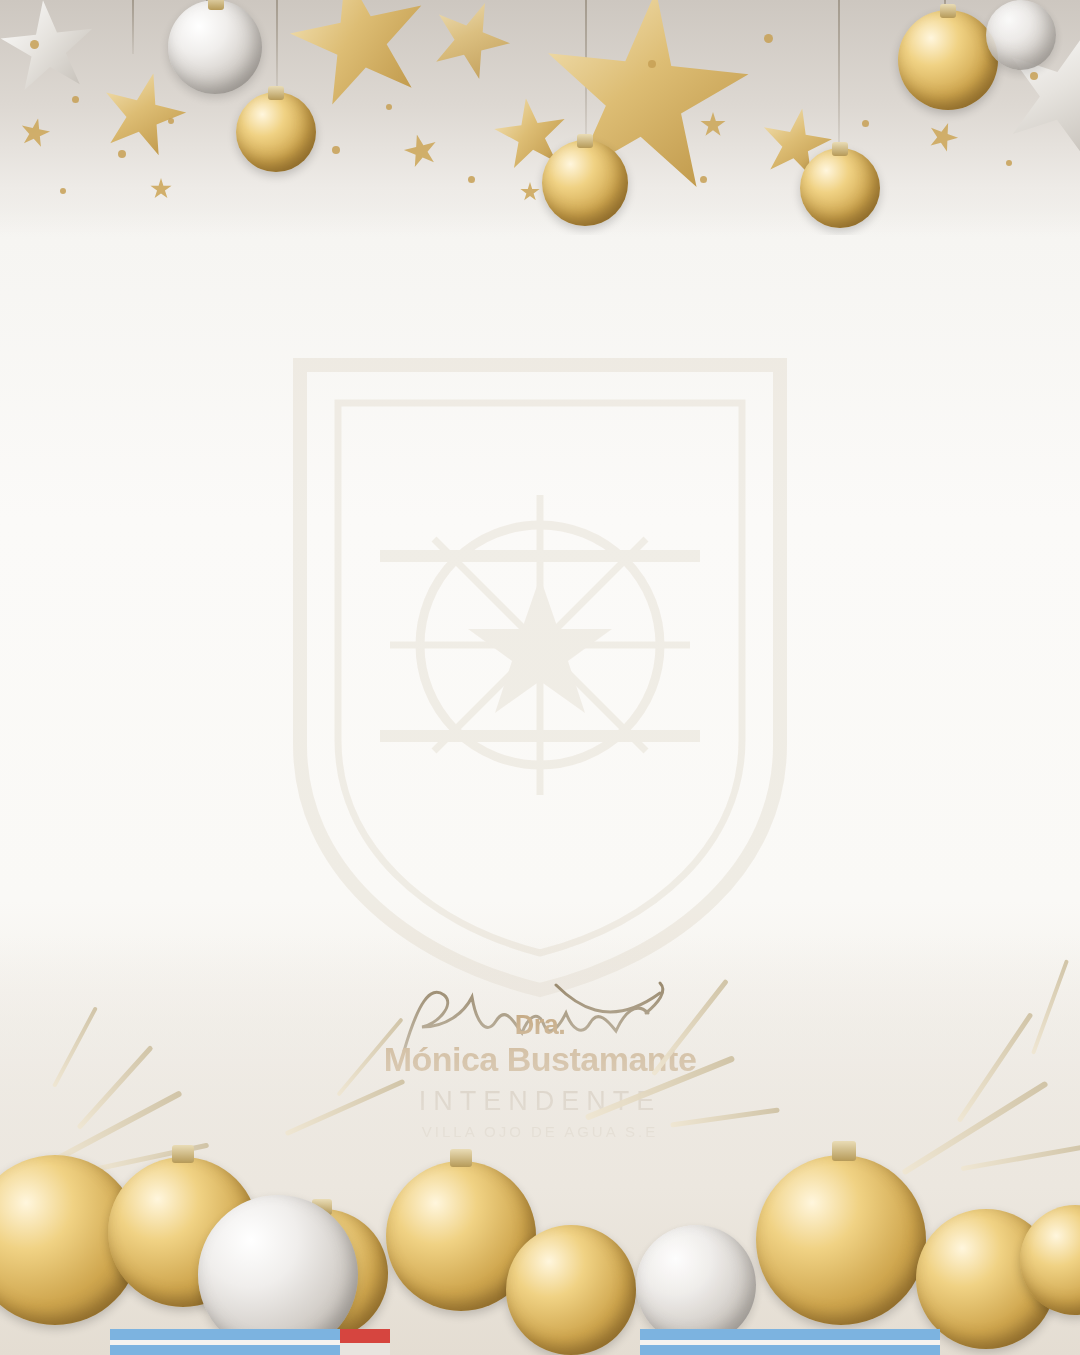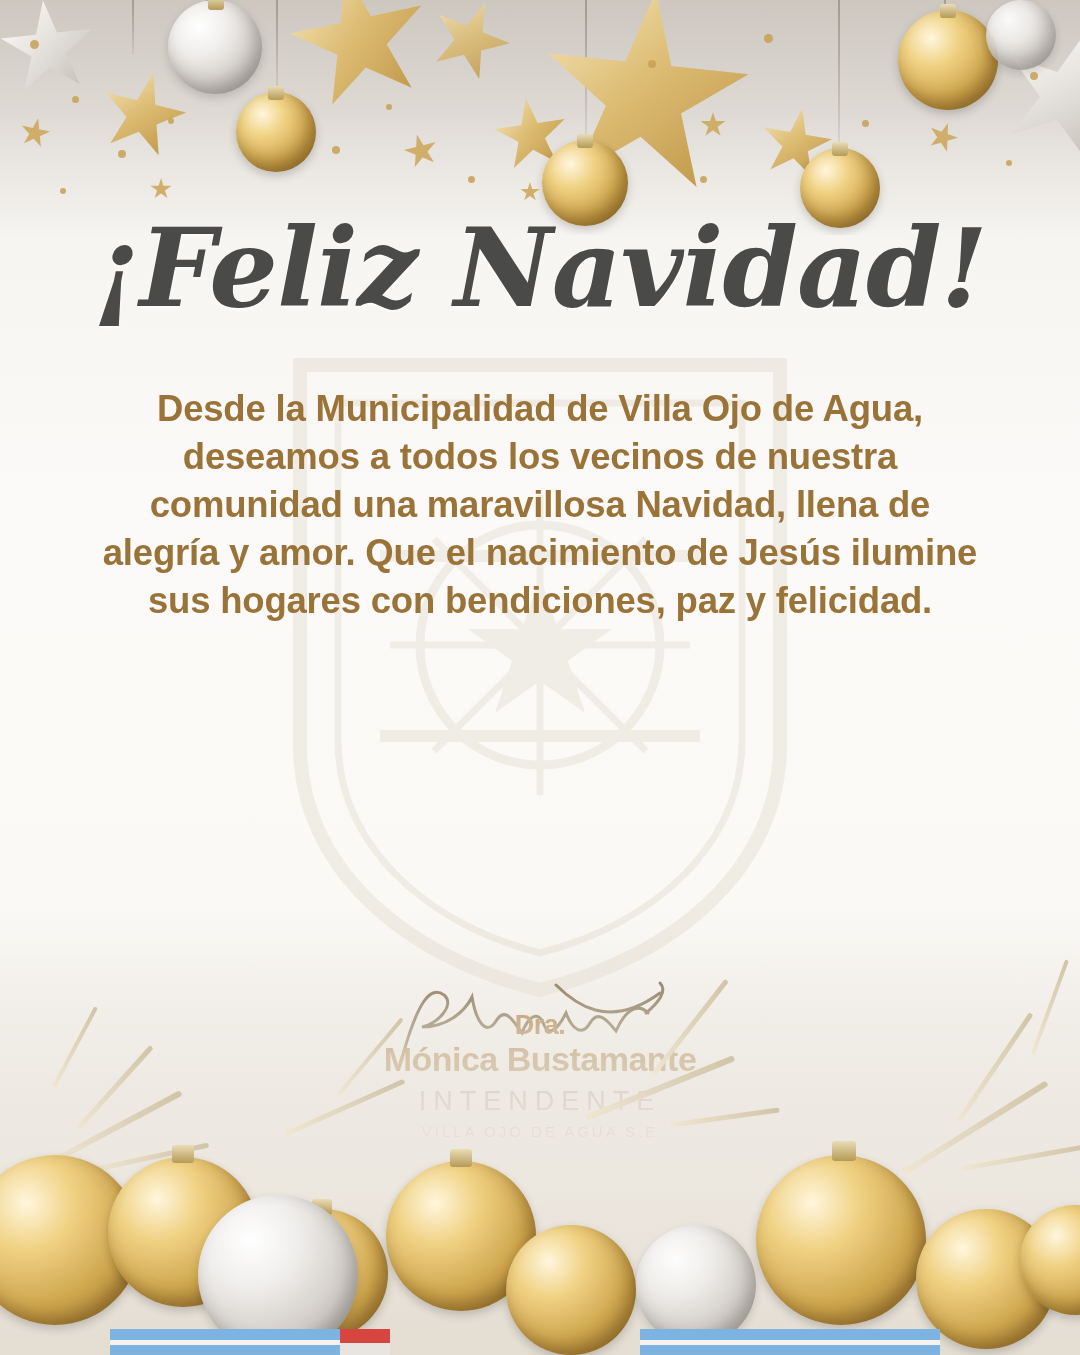--- a/index.html
+++ b/index.html
@@ -211,24 +211,22 @@
     <div class="dot" style="left:1030px;top:72px;width:8px;height:8px;"></div>
     <div class="dot" style="left:1006px;top:160px;width:6px;height:6px;"></div>
     <div class="ministar" style="left:20px;top:118px;width:30px;height:30px;transform:rotate(12deg);"></div>
     <div class="ministar" style="left:404px;top:134px;width:34px;height:34px;transform:rotate(-14deg);"></div>
     <div class="ministar" style="left:700px;top:112px;width:26px;height:26px;"></div>
     <div class="ministar" style="left:928px;top:122px;width:30px;height:30px;transform:rotate(20deg);"></div>
     <div class="ministar" style="left:150px;top:178px;width:22px;height:22px;"></div>
     <div class="ministar" style="left:520px;top:182px;width:20px;height:20px;"></div>
   </div>
 
-  <div class="title">¡Feliz Navidad!</div>
 
   <div class="body-text">
-    <p>Desde la Municipalidad de Villa Ojo de Agua, deseamos a todos los vecinos de nuestra comunidad una maravillosa Navidad, llena de alegría y amor. Que el nacimiento de Jesús ilumine sus hogares con bendiciones, paz y felicidad.</p>
   </div>
 
   <div class="sign-wrap">
     <svg class="sign-svg" viewBox="0 0 360 90" xmlns="http://www.w3.org/2000/svg">
       <g fill="none" stroke="#6f5a33" stroke-width="3" stroke-linecap="round">
         <path d="M44 78 C58 30, 70 12, 84 22 C96 32, 76 52, 62 54 C86 54, 104 40, 112 24 C116 48, 126 64, 136 48 C146 32, 154 50, 162 60 C168 44, 178 36, 184 52 C190 66, 200 52, 206 40 C212 56, 222 64, 230 50 C238 36, 248 48, 256 58 C264 40, 276 28, 288 40"></path>
         <path d="M196 12 C214 30, 248 58, 300 20"></path>
         <path d="M286 40 C298 30, 308 18, 300 10"></path>
       </g>
     </svg>

